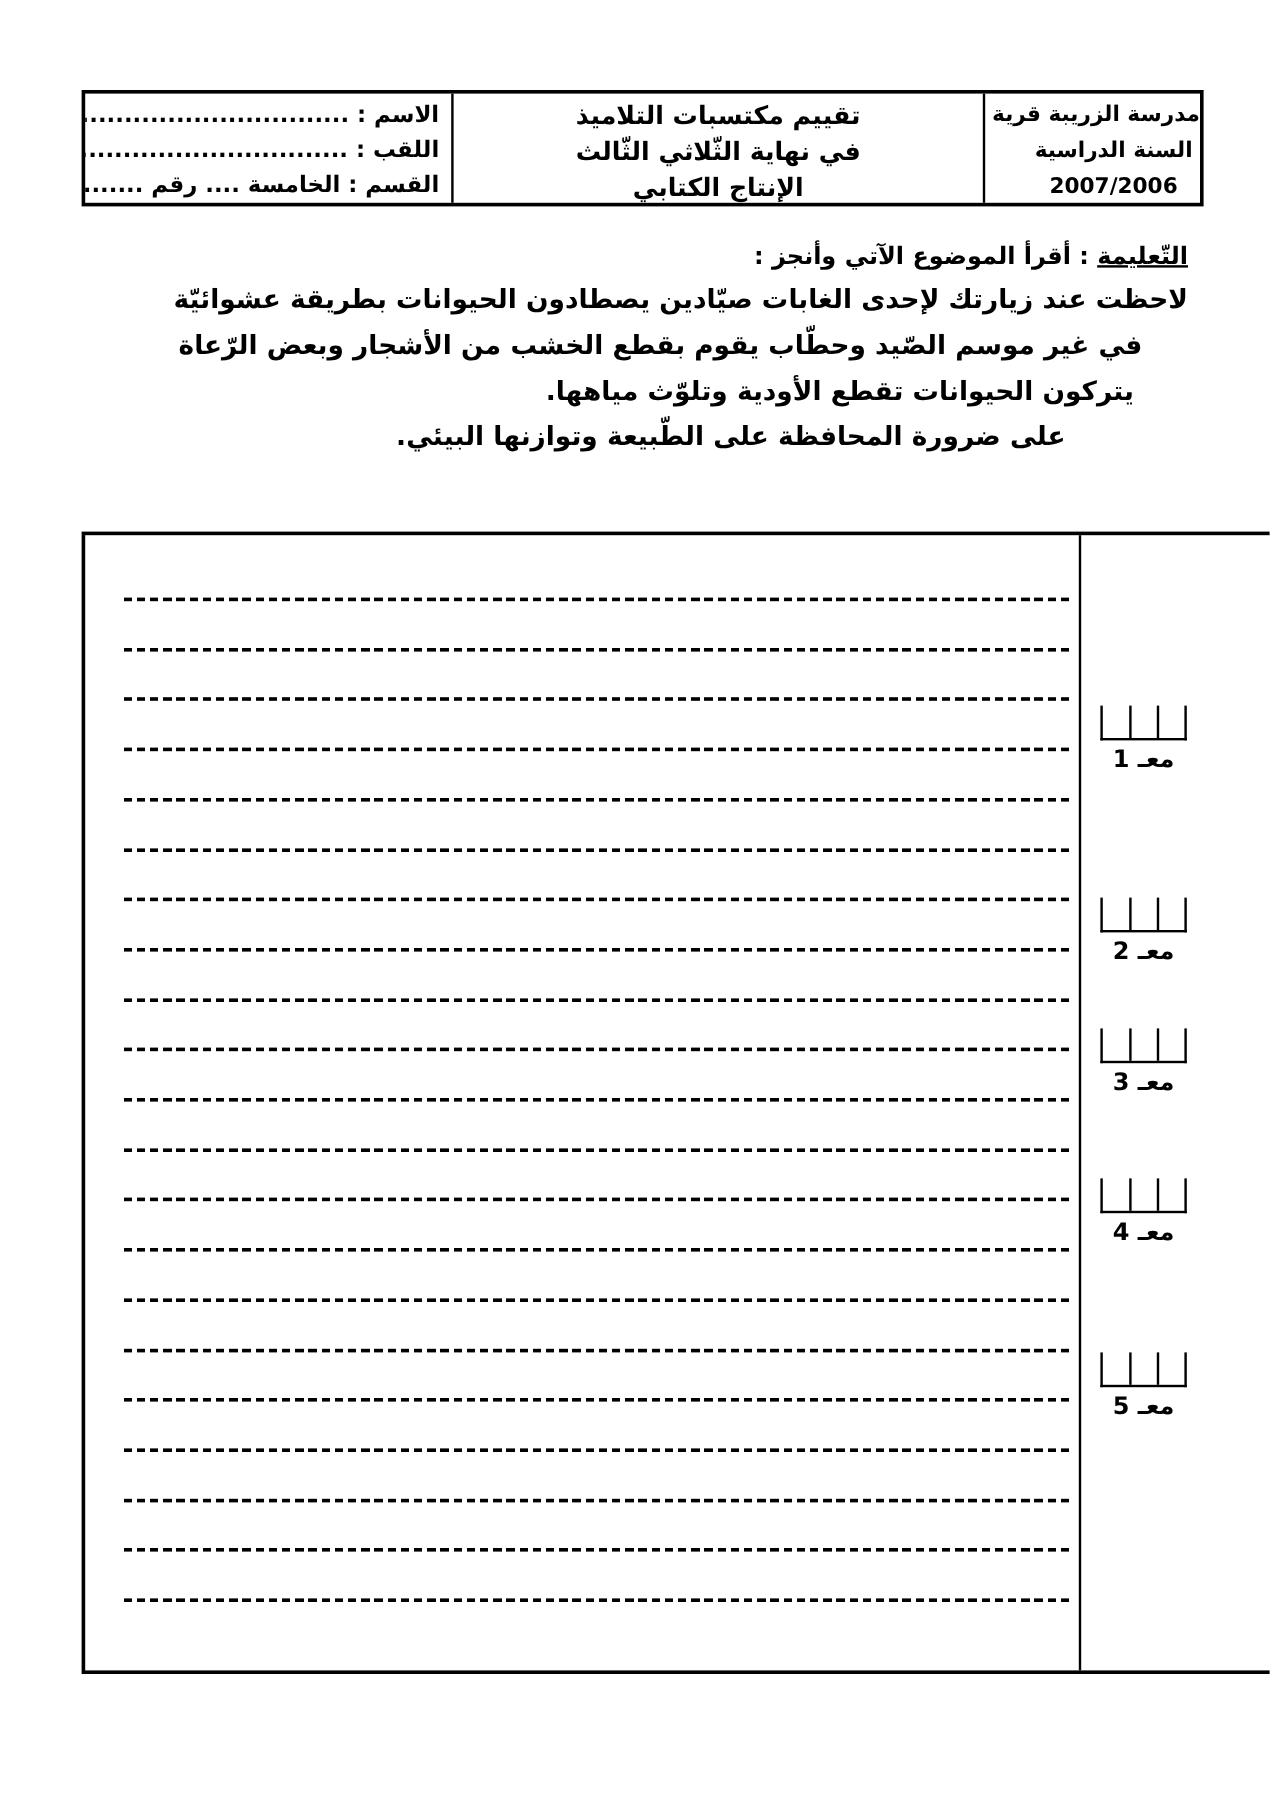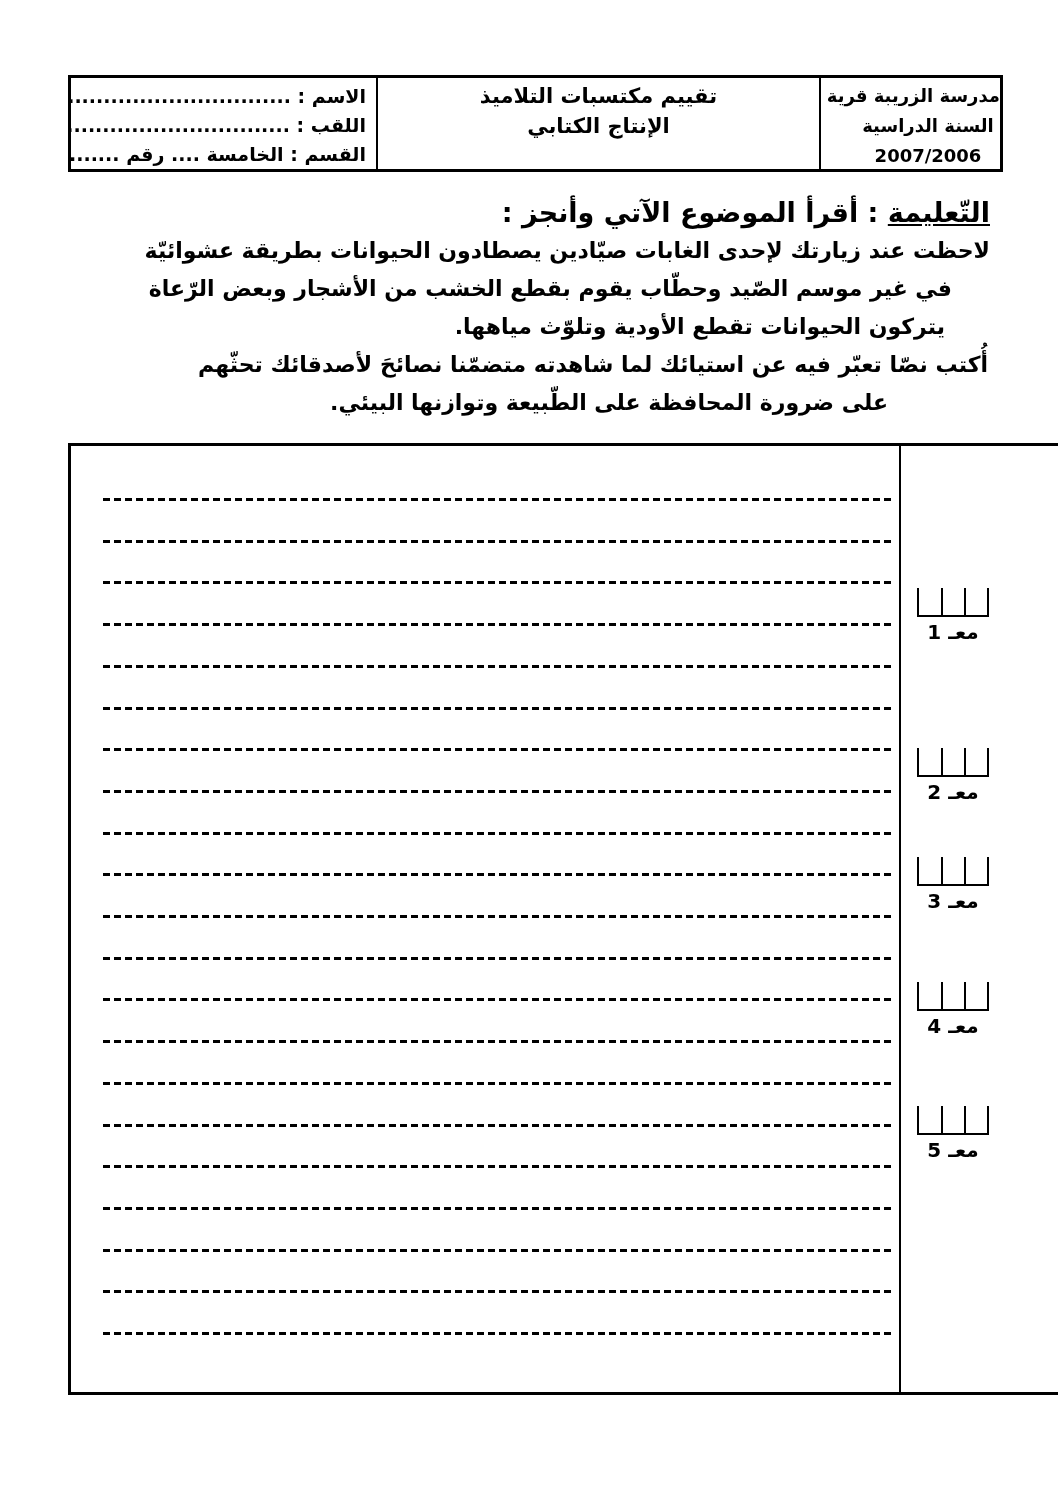--- a/index.html
+++ b/index.html
@@ -15,21 +15,21 @@
   }
   .cell{box-sizing:border-box;overflow:hidden;}
   .cell-student{width:307px;border-right:2px solid #000;padding:4px 10px 0 6px;}
   .cell-title{width:443px;border-right:2px solid #000;text-align:center;padding-top:3px;}
   .cell-school{flex:1;text-align:center;padding-top:3px;}
   .student-line{direction:rtl;text-align:right;font-size:19px;line-height:29px;white-space:nowrap;}
   .title-line{direction:rtl;font-size:21px;line-height:30px;white-space:nowrap;}
   .school-line{direction:rtl;font-size:18px;line-height:30px;white-space:nowrap;margin-left:35px;}
   
   .instruction{position:absolute;left:68px;right:55px;top:194px;direction:rtl;}
-  .inst-heading{font-size:27px;line-height:38px;padding-right:13px;white-space:nowrap;}
+  .inst-heading{font-size:20px;line-height:38px;padding-right:13px;white-space:nowrap;}
   .inst-heading .u{text-decoration:underline;}
   .para-line{font-size:22px;line-height:38px;white-space:nowrap;}
   .p0{padding-right:13px;}
   .p1{padding-right:51px;}
   .p2{padding-right:58px;}
   .p3{padding-right:15px;}
   .p4{padding-right:115px;}
   
   .answer-box{
     position:absolute;left:68px;top:443px;width:1054px;height:952px;
@@ -53,37 +53,37 @@
 <body>
 
 <div class="header-table">
   <div class="cell cell-student">
     <div class="student-line">الاسم : ...................................</div>
     <div class="student-line">اللقب : ...................................</div>
     <div class="student-line">القسم : الخامسة  ....  رقم ........</div>
   </div>
   <div class="cell cell-title">
     <div class="title-line">تقييم مكتسبات التلاميذ</div>
+    <div class="title-line">في نهاية الثّلاثي الثّالث</div>
     <div class="title-line">الإنتاج الكتابي</div>
   </div>
   <div class="cell cell-school">
     <div class="school-line">مدرسة الزريبة قرية</div>
     <div class="school-line">السنة الدراسية</div>
     <div class="school-line">2007/2006</div>
   </div>
 </div>
 
 <div class="instruction">
   <div class="inst-heading">
     <span class="u">التّعليمة</span><span> : أقرأ الموضوع الآتي وأنجز :</span>
   </div>
   <div class="para-line p0">لاحظت عند زيارتك لإحدى الغابات صيّادين يصطادون الحيوانات بطريقة عشوائيّة</div>
   <div class="para-line p1">في غير موسم الصّيد وحطّاب يقوم بقطع الخشب من الأشجار وبعض الرّعاة</div>
   <div class="para-line p2">يتركون الحيوانات تقطع الأودية وتلوّث مياهها.</div>
-  <div class="para-line p3">أُكتب نصّا تعبّر فيه عن استيائك لما شاهدته متضمّنا نصائحَ لأصدقائك تحثّهم</div>
   <div class="para-line p4">على ضرورة المحافظة على الطّبيعة وتوازنها البيئي.</div>
 </div>
 
 <div class="answer-box">
   <div class="divider"></div>
 <div class="dotted-line" style="top: 52px;"></div>
     <div class="dotted-line" style="top: 93.7px;"></div>
     <div class="dotted-line" style="top: 135.4px;"></div>
     <div class="dotted-line" style="top: 177.1px;"></div>
     <div class="dotted-line" style="top: 218.8px;"></div>
@@ -124,20 +124,20 @@
       </div>
       <div class="crit-label">معـ 3</div>
     </div>
     <div class="crit" style="top: 536px;">
       <div class="comb">
         <i style="left:33%"></i>
         <i style="left:66%"></i>
       </div>
       <div class="crit-label">معـ 4</div>
     </div>
-    <div class="crit" style="top: 660px;">
+    <div class="crit" style="top: 681px;">
       <div class="comb">
         <i style="left:33%"></i>
         <i style="left:66%"></i>
       </div>
       <div class="crit-label">معـ 5</div>
     </div>
   </div>
 
 </body></html>

